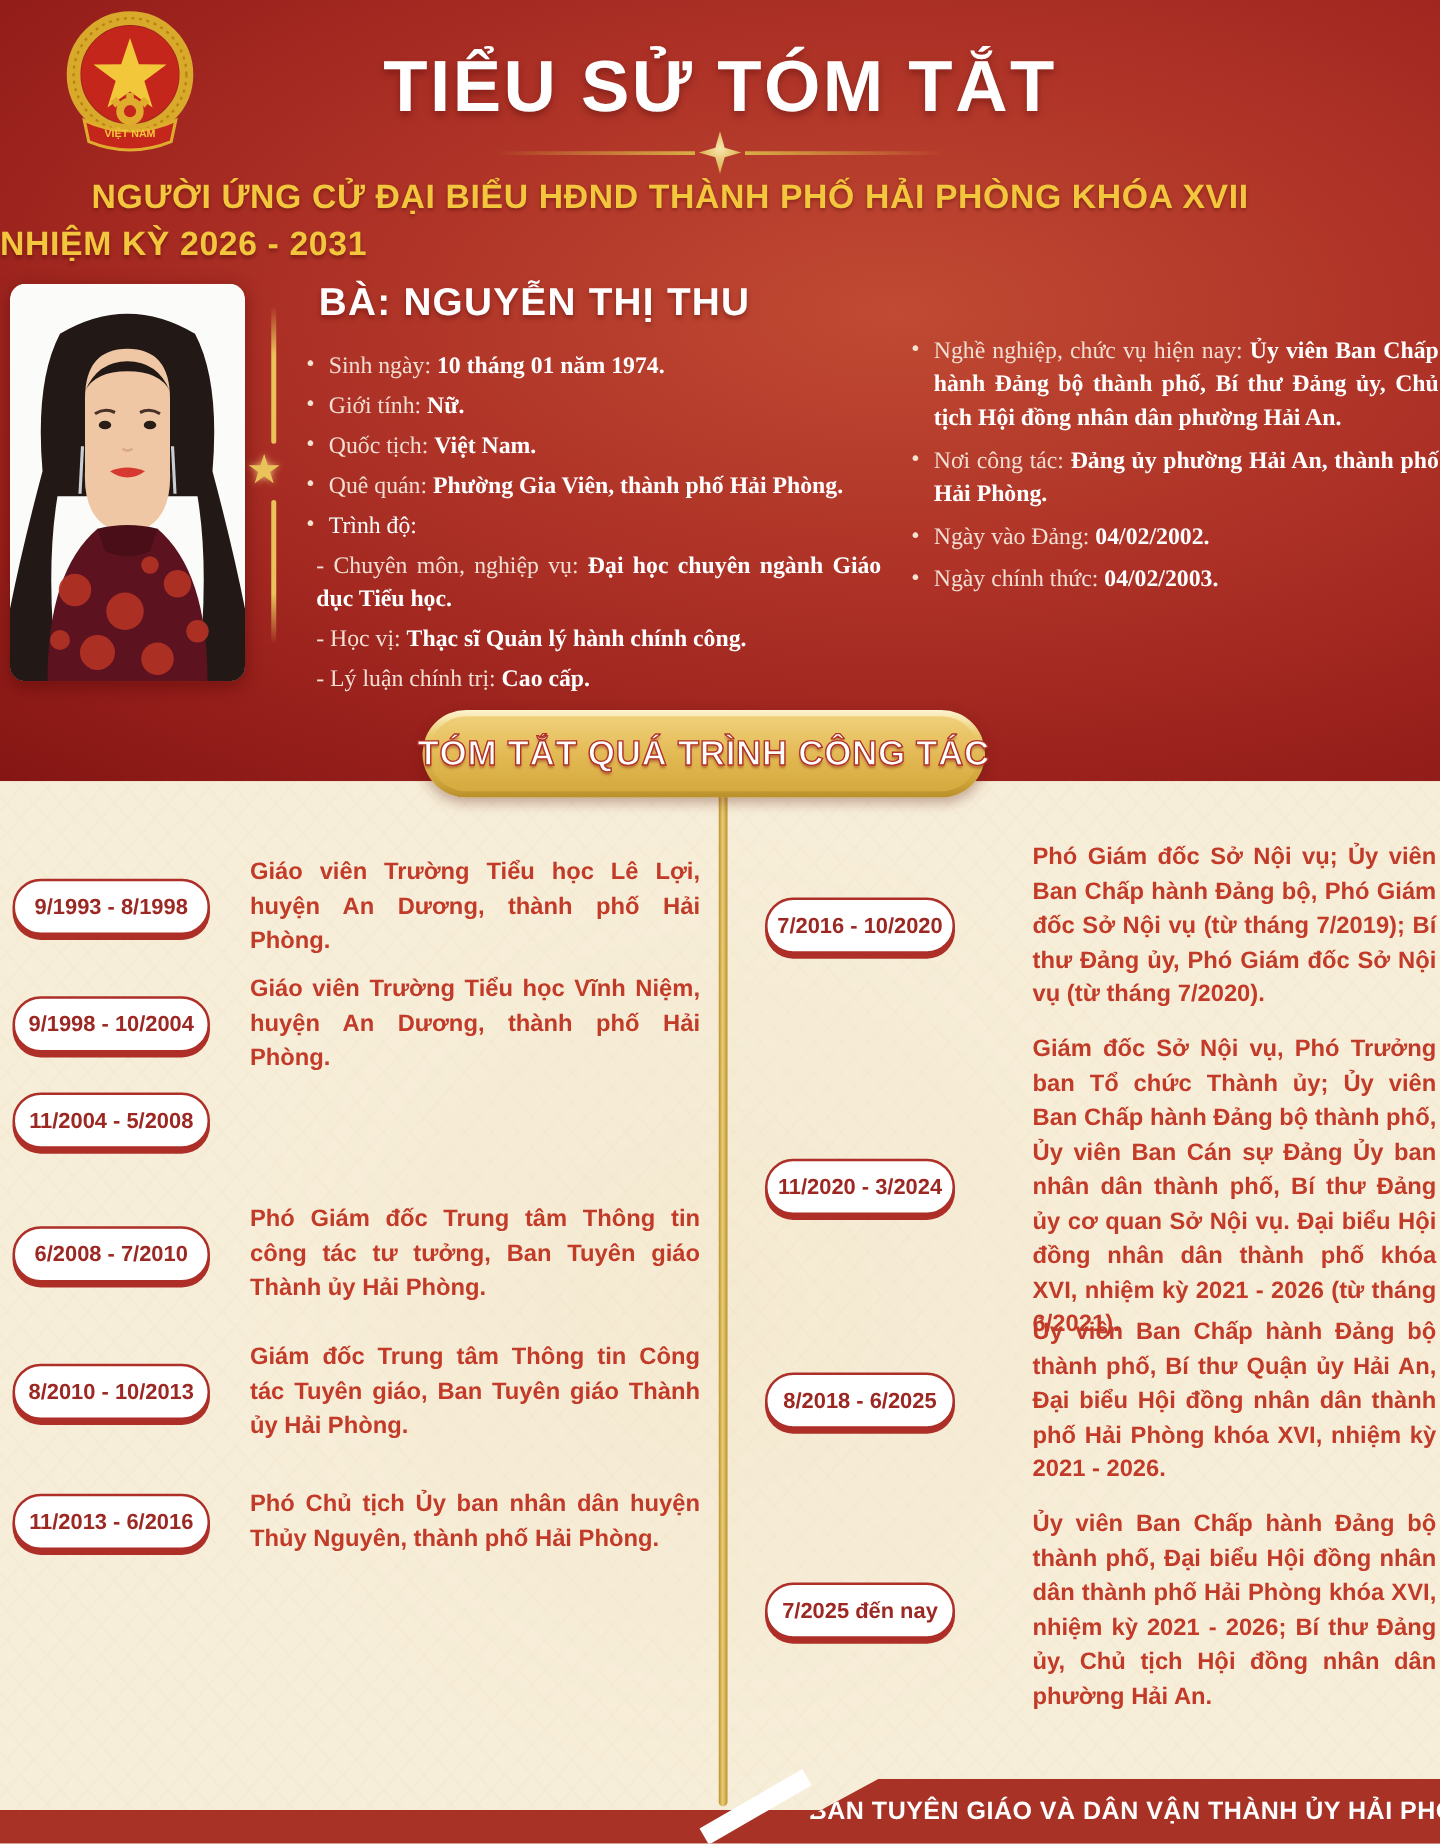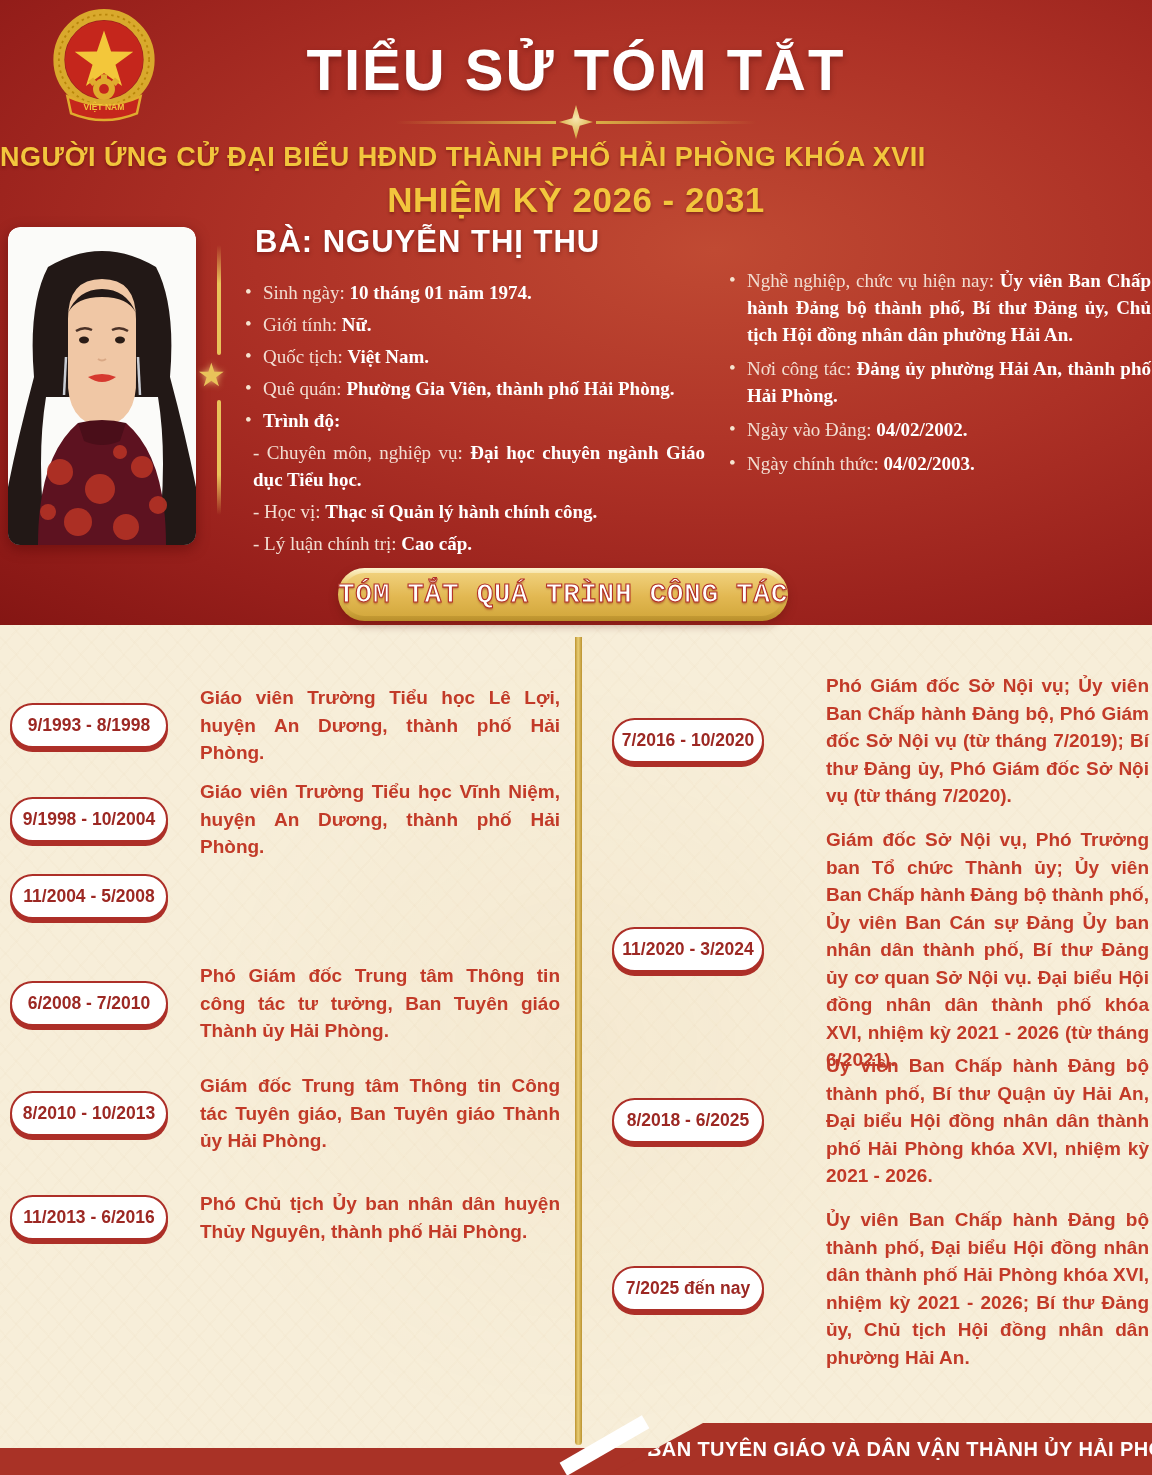--- a/index.html
+++ b/index.html
@@ -19,25 +19,25 @@
     text-shadow:0 3px 6px rgba(60,0,0,.35); }
 
   .divider { position:absolute; top:104px; left:0; width:1152px; height:36px; }
   .divider .line { position:absolute; top:17px; width:160px; height:3px; }
   .divider .line.l { right:596px; background:linear-gradient(90deg, rgba(217,174,69,0), #d9ae45); }
   .divider .line.r { left:596px; background:linear-gradient(270deg, rgba(217,174,69,0), #d9ae45); }
   .divider .spark { position:absolute; left:559px; top:1px; width:34px; height:34px;
     background:radial-gradient(circle at 50% 40%, #f7e7ae, #d9ae45 70%);
     clip-path:polygon(50% 0,61% 39%,100% 50%,61% 61%,50% 100%,39% 61%,0 50%,39% 39%); }
 
-  .subtitle1 { position:absolute; top:142px; left:0; width:999px; text-align:left;
+  .subtitle1 { position:absolute; top:142px; left:0; width:999px; text-align:right;
     font-size:27px; font-weight:800; color:#f2c63d; letter-spacing:.5px;
     text-shadow:0 2px 3px rgba(80,10,5,.45); }
-  .subtitle2 { position:absolute; top:180px; left:0; width:1152px; text-align:center;
-    font-size:35px; font-weight:800; color:#f2c63d; letter-spacing:.5px;
+  .subtitle2 { position:absolute; top:180px; left:0; width:1152px; text-align:left;
+    font-size:27px; font-weight:800; color:#f2c63d; letter-spacing:.5px;
     text-shadow:0 2px 3px rgba(80,10,5,.45); }
 
   .photo { position:absolute; top:227px; left:8px; width:188px; height:318px;
     border-radius:12px; overflow:hidden; box-shadow:0 4px 14px rgba(70,5,5,.45); }
 
   .vsep-a { position:absolute; left:217px; top:245px; width:4px; height:110px;
     background:linear-gradient(180deg, rgba(233,195,90,0), #e9c35a 35%, #e9c35a); border-radius:2px; }
   .vsep-b { position:absolute; left:217px; top:400px; width:4px; height:115px;
     background:linear-gradient(0deg, rgba(233,195,90,0), #e9c35a 35%, #e9c35a); border-radius:2px; }
   .vsep-star { position:absolute; left:197px; top:356px; font-size:32px; color:#e9c35a;
@@ -47,27 +47,27 @@
     color:#ffffff; letter-spacing:1px; text-shadow:0 2px 4px rgba(70,5,5,.4); }
 
   .bio { position:absolute; font-family:"Liberation Serif", serif; font-size:19px; line-height:1.42; }
   .bio.left  { top:280px; left:243px; width:462px; }
   .bio.right { top:268px; left:727px; width:424px; }
   .bio-item { position:relative; padding-left:20px; margin-bottom:5px; text-align:justify; }
   .bio.right .bio-item { margin-bottom:7px; }
   .bio-item .bullet { position:absolute; left:2px; top:-1px; color:#f6e3cf; }
   .bio-item.sub { padding-left:10px; }
   .bio-item .lbl { color:#f2ded2; }
-  .bio-item.strong .lbl { font-weight:700; color:#fff; }
+  .bio-item.strong .lbl { font-weight:400; color:#fff; }
   .bio-item .val { color:#ffffff; font-weight:700; }
 
   
-  .band { position:absolute; top:568px; left:338px; width:450px; height:53px; border-radius:36px;
+  .band { position:absolute; top:568px; left:338px; width:450px; height:70px; border-radius:36px;
     background:linear-gradient(180deg,#fdf4cf 0%, #e9c868 30%, #cfa63c 80%, #b98f2c 100%);
-    padding:5px; box-shadow:0 4px 10px rgba(90,20,10,.35);font-family:Liberation Mono, monospace; }
+    padding:5px; box-shadow:0 4px 10px rgba(90,20,10,.35); }
   .band-inner { width:100%; height:100%; border-radius:30px;
     background:linear-gradient(180deg,#f0d07b 0%, #e2b852 55%, #d4a93e 100%);
     display:flex; align-items:center; justify-content:center; }
   .band-title { font-size:28px; font-weight:800; color:#ffffff; letter-spacing:.5px;
     -webkit-text-stroke:1.1px #b23127; text-shadow:0 2px 2px rgba(140,30,25,.45); white-space:nowrap; }
 
   
   .timeline-bg { position:absolute; top:625px; left:0; width:1152px; height:850px; background:#f7eed9; }
   .timeline-bg::before { content:""; position:absolute; inset:0; opacity:.55;
     background:

